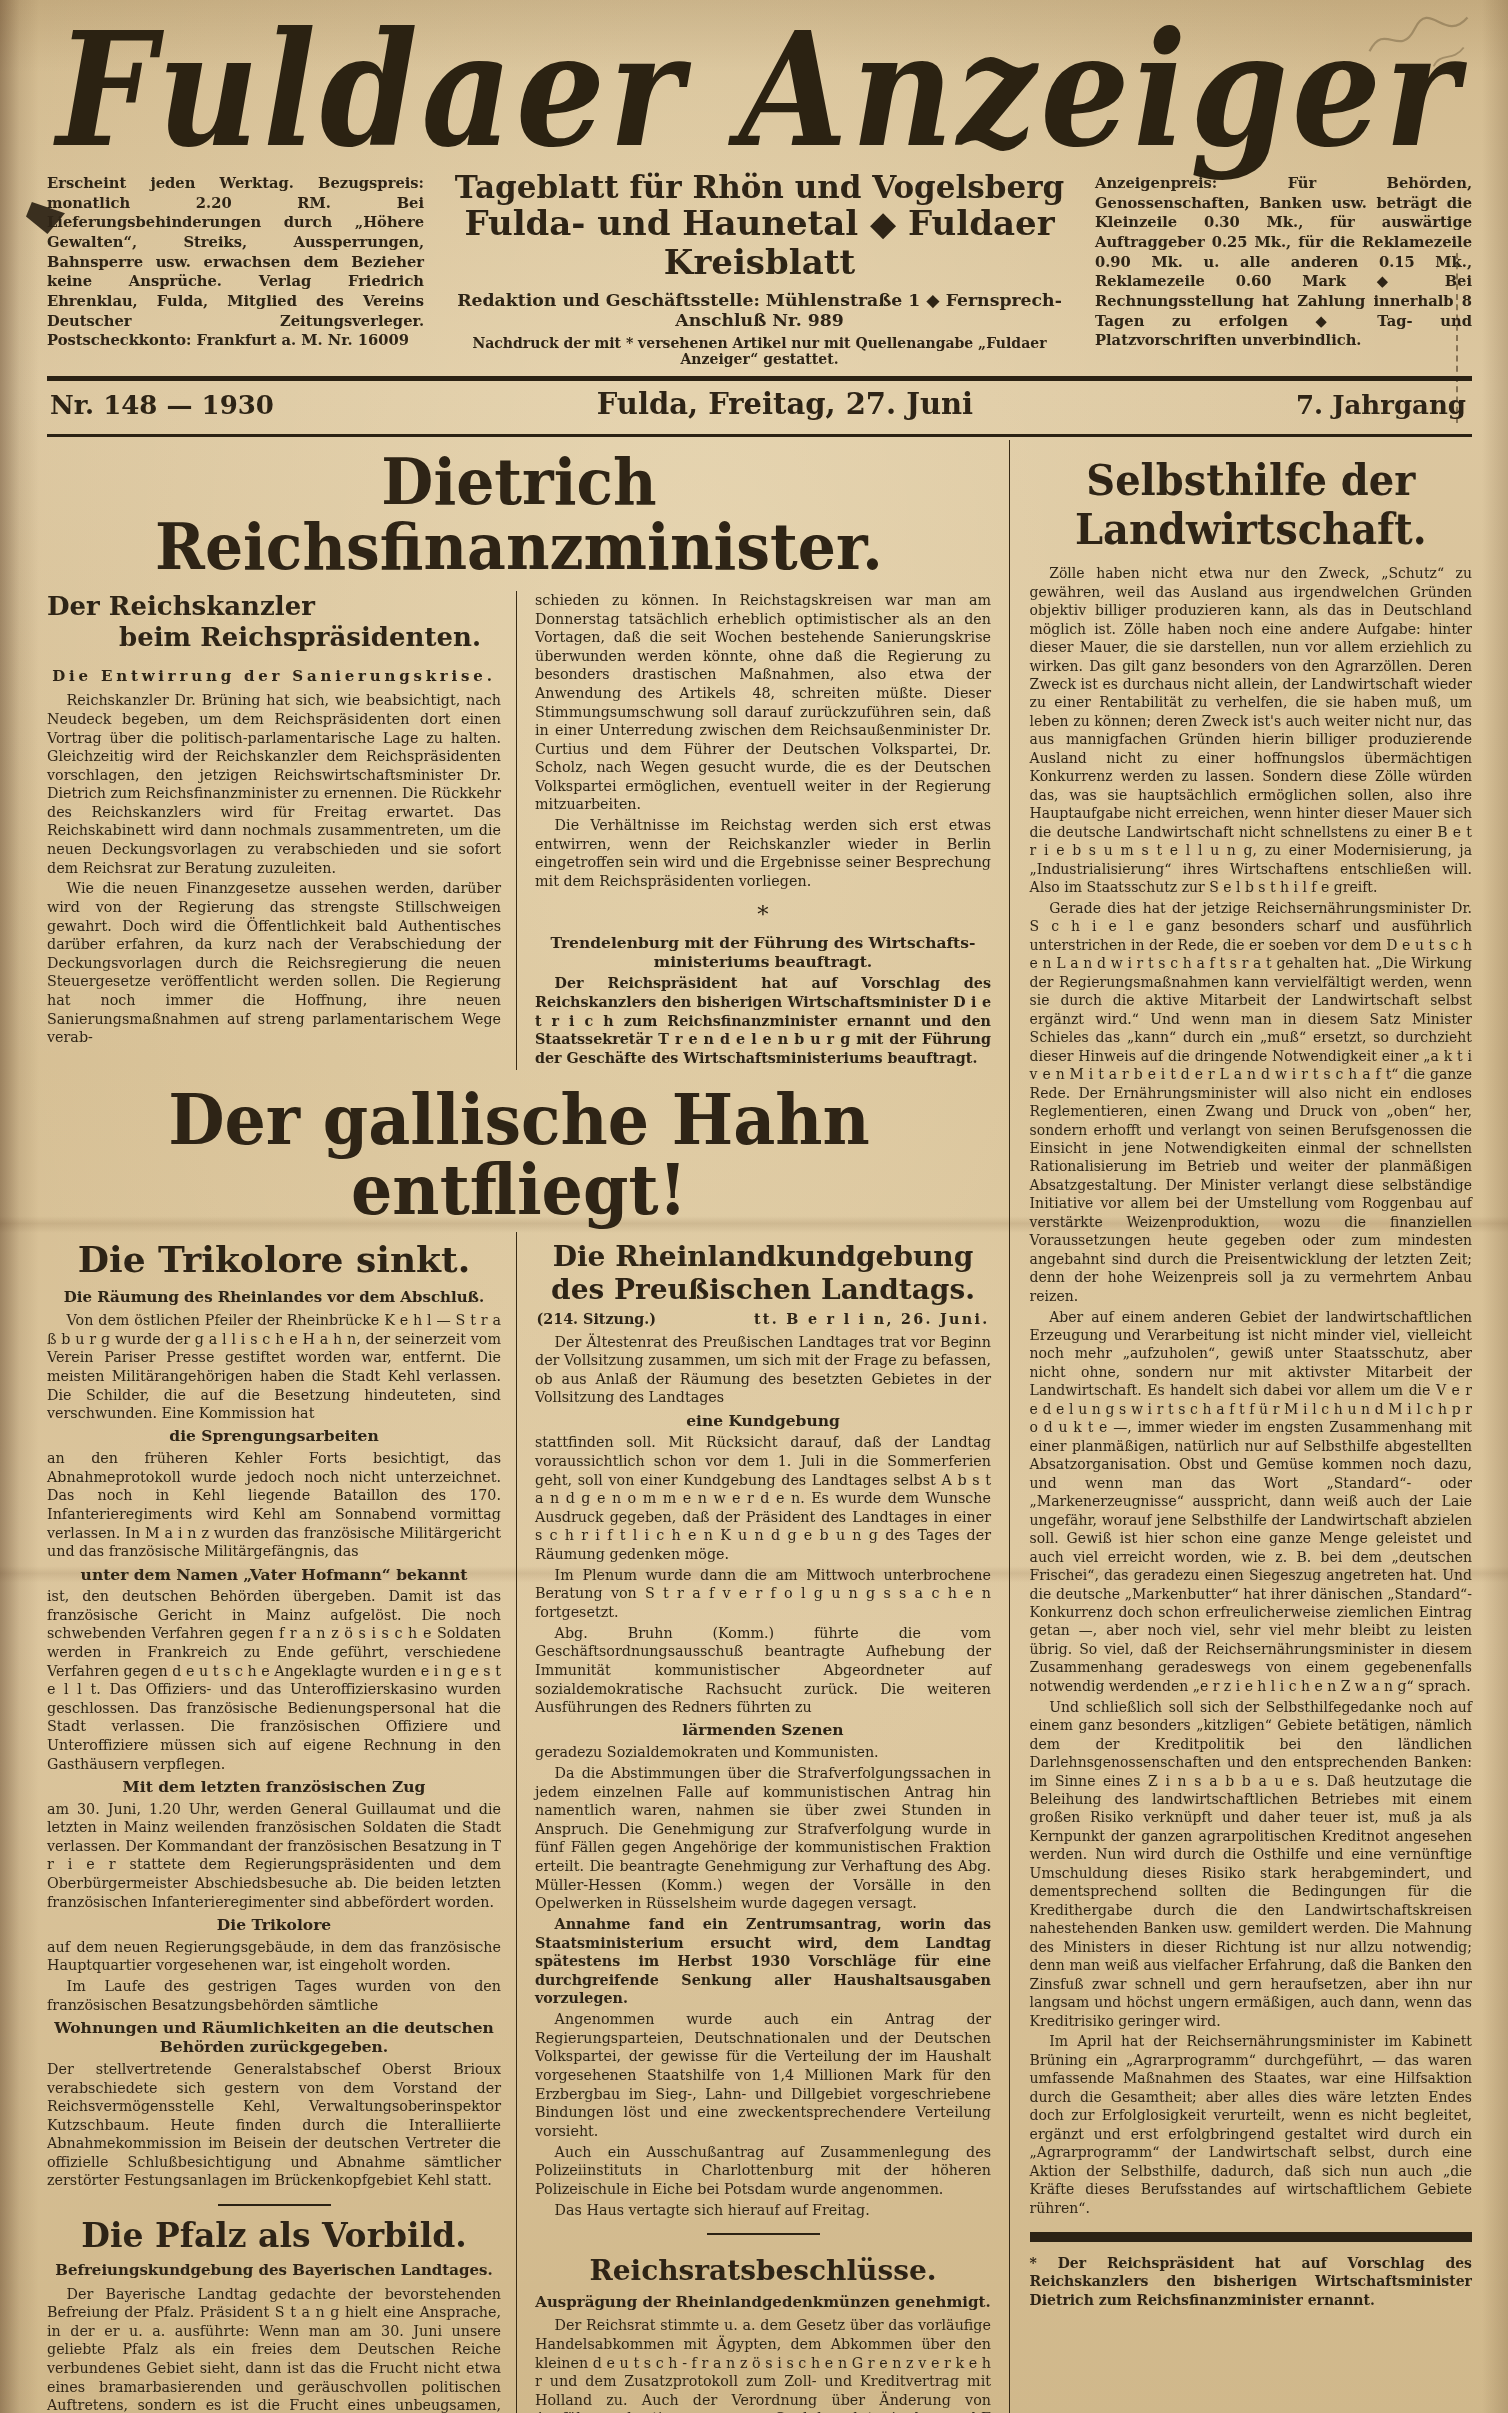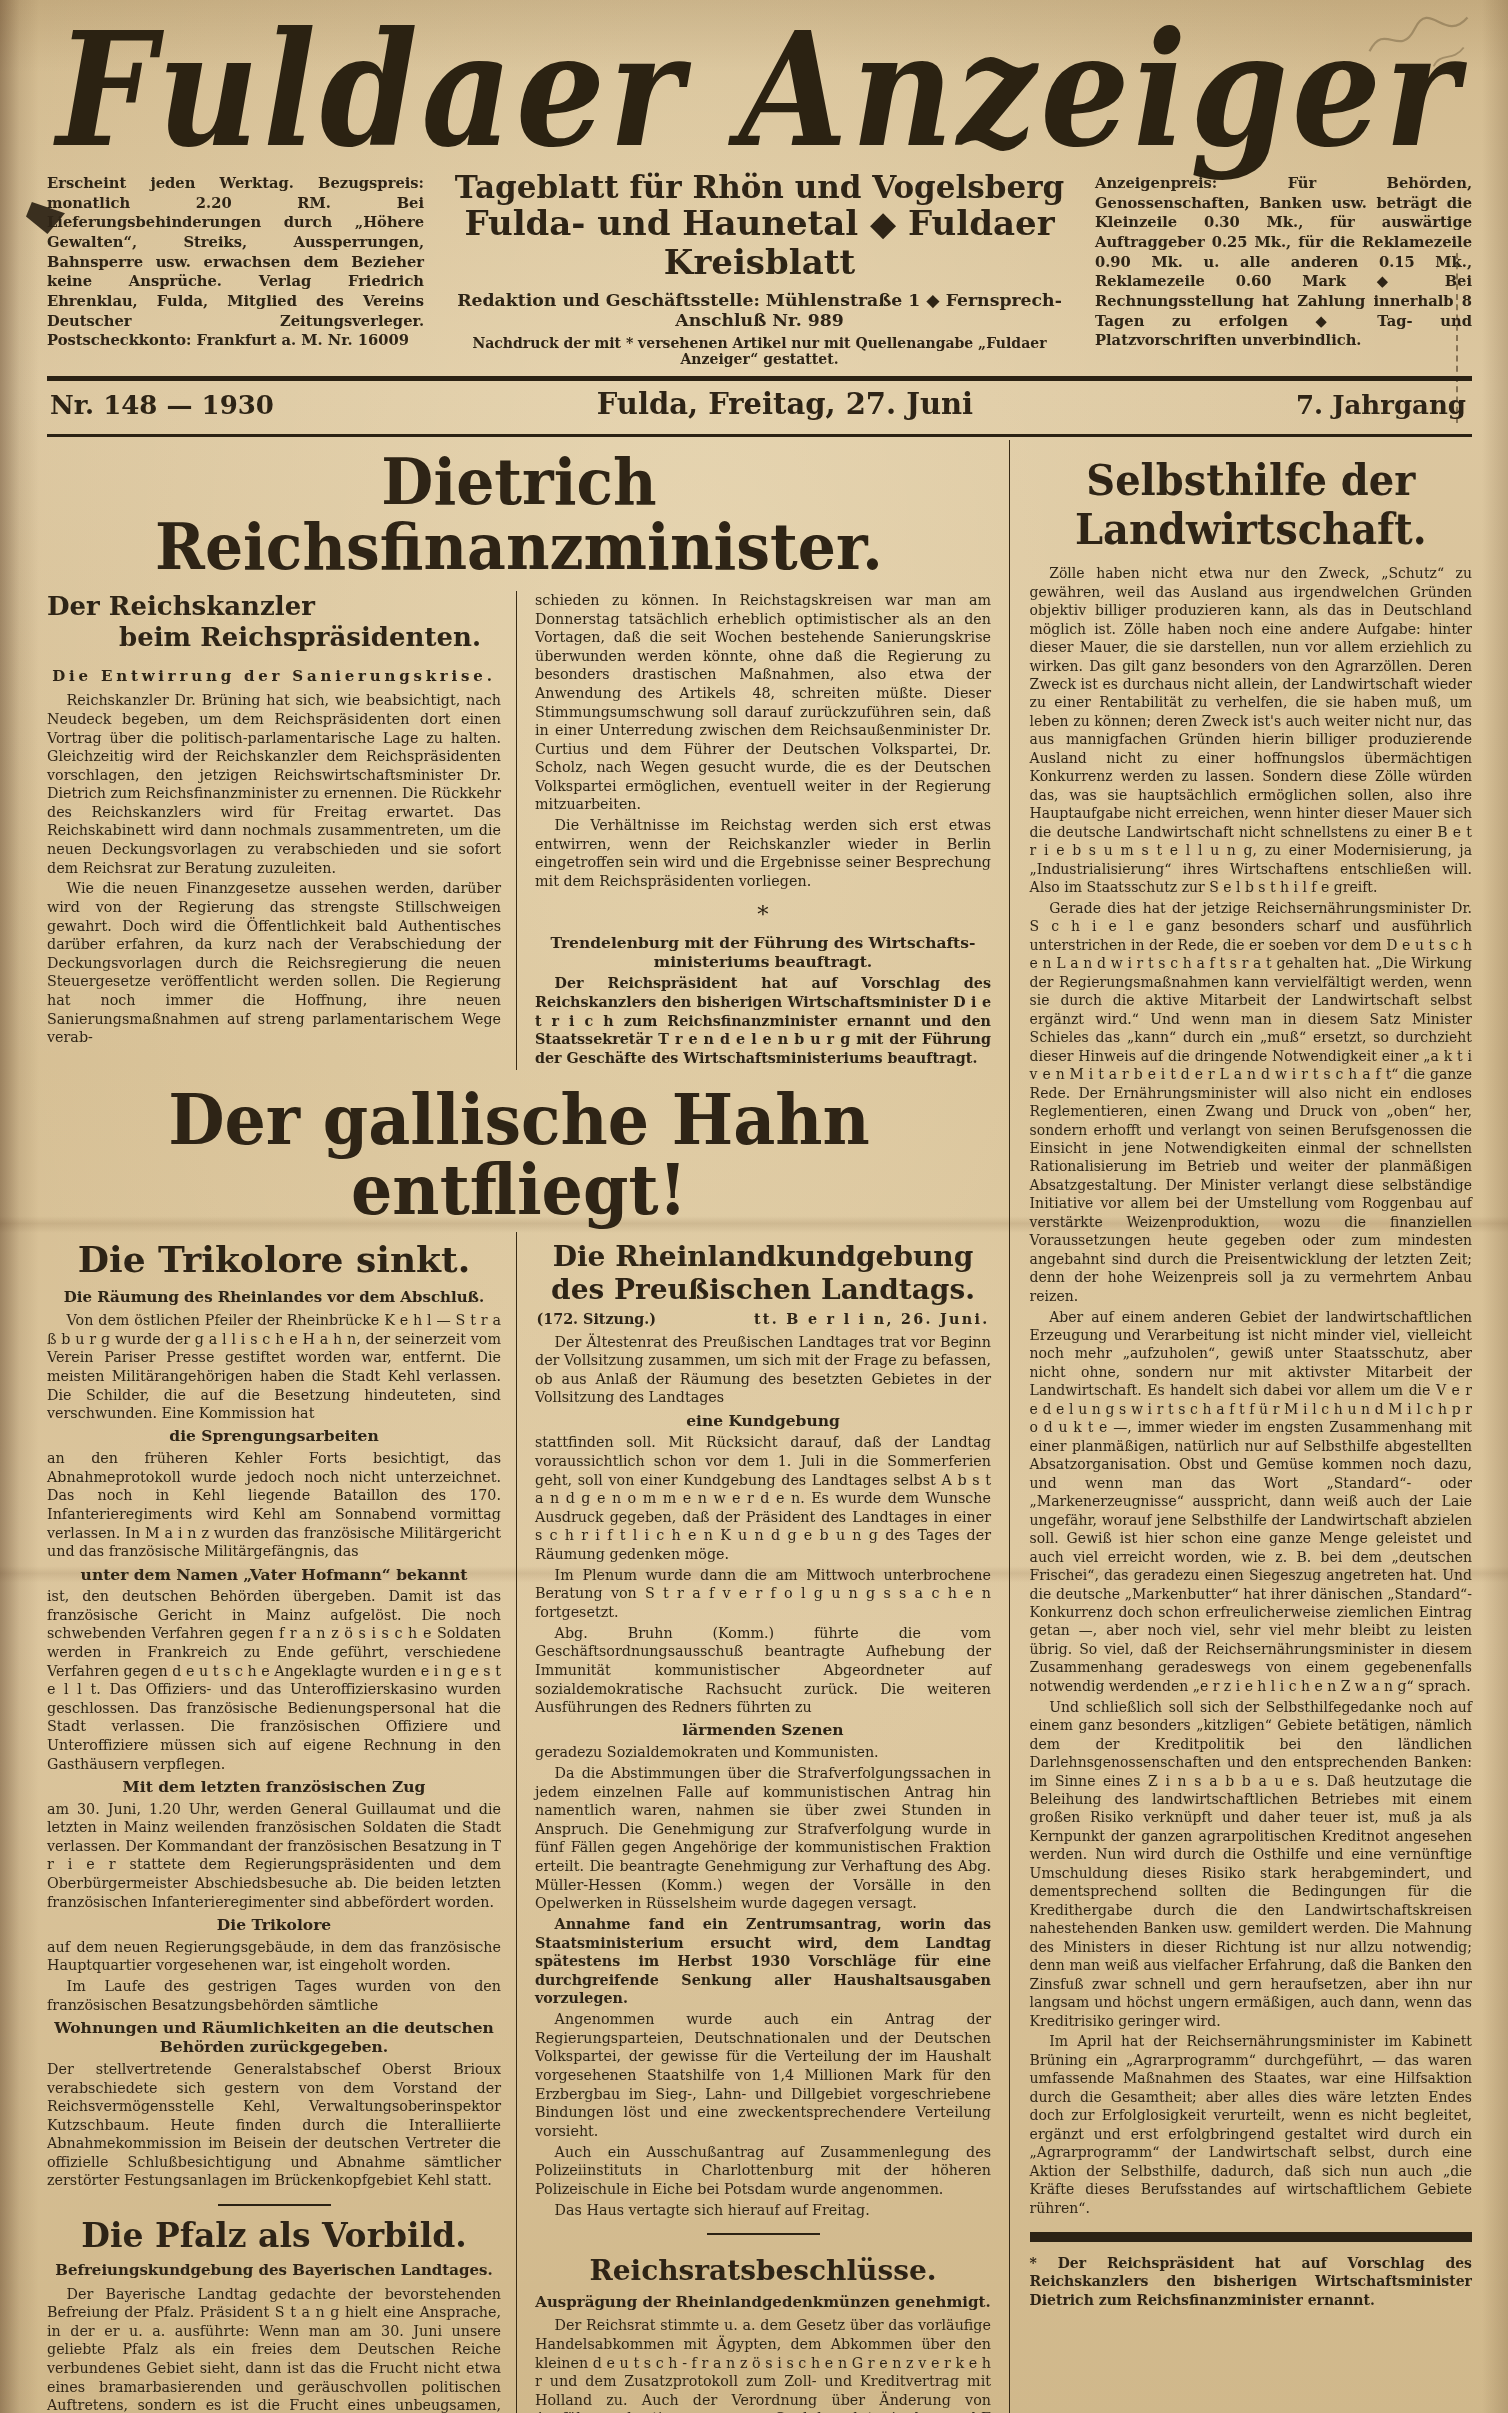--- a/index.html
+++ b/index.html
@@ -173,21 +173,21 @@
             <div class="lead">Befreiungskundgebung des Bayerischen Landtages.</div>
             <p class="body">Der Bayerische Landtag gedachte der bevorstehenden Befreiung der Pfalz. Präsident S t a n g hielt eine Ansprache, in der er u. a. ausführte: Wenn man am 30. Juni unsere geliebte Pfalz als ein freies dem Deutschen Reiche verbundenes Gebiet sieht, dann ist das die Frucht nicht etwa eines bramarbasierenden und geräuschvollen politischen Auftretens, sondern es ist die Frucht eines unbeugsamen, zähen Willens, eines aufrechten Bekennermutes. Möge dieses Beispiel der Pfalz auch vorbildlich sein für die vaterländische Politik, die wir in den bisher unbesetzten Gebietsteilen des deutschen Vaterlandes zu treiben haben.</p>
           </div>
 
           <div class="colB">
             <h2 class="h-landtag">
               <div>Die Rheinlandkundgebung</div>
               <div>des Preußischen Landtags.</div>
             </h2>
             <div class="session-row">
-              <span>(172. Sitzung.)</span>
+              <span>(214. Sitzung.)</span>
               <span class="gesperrt">tt. B e r l i n, 26. Juni.</span>
             </div>
             <p class="body">Der Ältestenrat des Preußischen Landtages trat vor Beginn der Vollsitzung zusammen, um sich mit der Frage zu befassen, ob aus Anlaß der Räumung des besetzten Gebietes in der Vollsitzung des Landtages</p>
             <div class="inline-sub">eine Kundgebung</div>
             <p class="body nodent">stattfinden soll. Mit Rücksicht darauf, daß der Landtag voraussichtlich schon vor dem 1. Juli in die Sommerferien geht, soll von einer Kundgebung des Landtages selbst A b s t a n d  g e n o m m e n  w e r d e n. Es wurde dem Wunsche Ausdruck gegeben, daß der Präsident des Landtages in einer s c h r i f t l i c h e n  K u n d g e b u n g des Tages der Räumung gedenken möge.</p>
             <p class="body">Im Plenum wurde dann die am Mittwoch unterbrochene Beratung von S t r a f v e r f o l g u n g s s a c h e n fortgesetzt.</p>
             <p class="body">Abg. Bruhn (Komm.) führte die vom Geschäftsordnungsausschuß beantragte Aufhebung der Immunität kommunistischer Abgeordneter auf sozialdemokratische Rachsucht zurück. Die weiteren Ausführungen des Redners führten zu</p>
             <div class="inline-sub">lärmenden Szenen</div>
             <p class="body nodent">geradezu Sozialdemokraten und Kommunisten.</p>
             <p class="body">Da die Abstimmungen über die Strafverfolgungssachen in jedem einzelnen Falle auf kommunistischen Antrag hin namentlich waren, nahmen sie über zwei Stunden in Anspruch. Die Genehmigung zur Strafverfolgung wurde in fünf Fällen gegen Angehörige der kommunistischen Fraktion erteilt. Die beantragte Genehmigung zur Verhaftung des Abg. Müller-Hessen (Komm.) wegen der Vorsälle in den Opelwerken in Rüsselsheim wurde dagegen versagt.</p>

